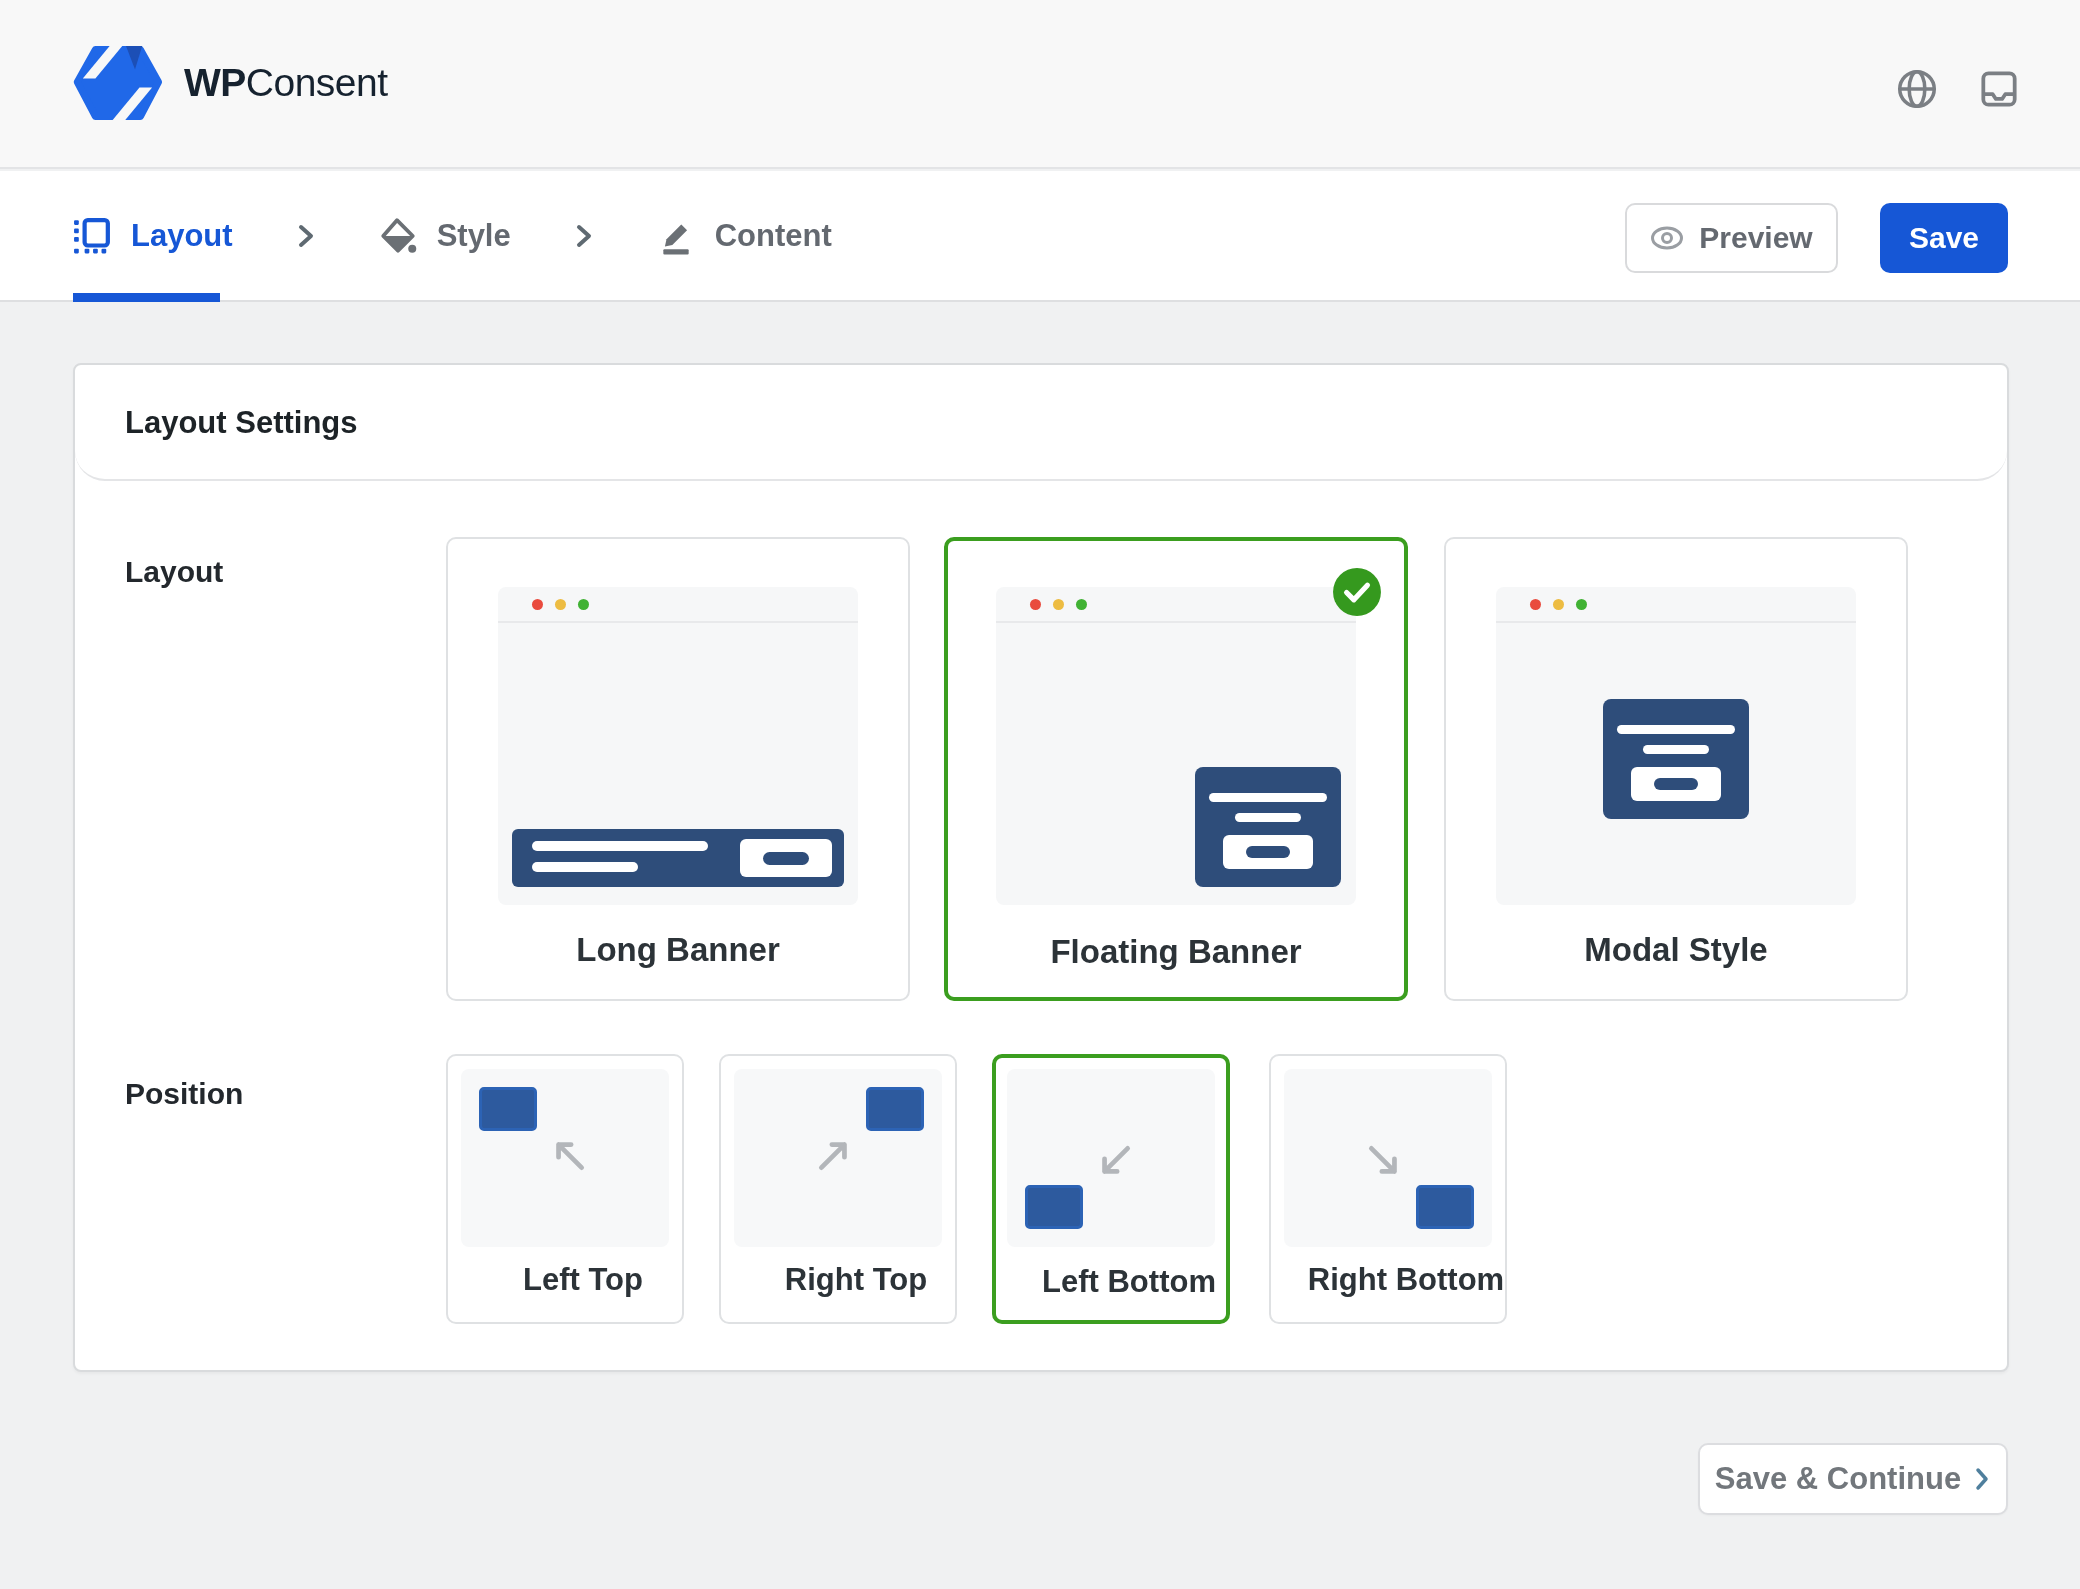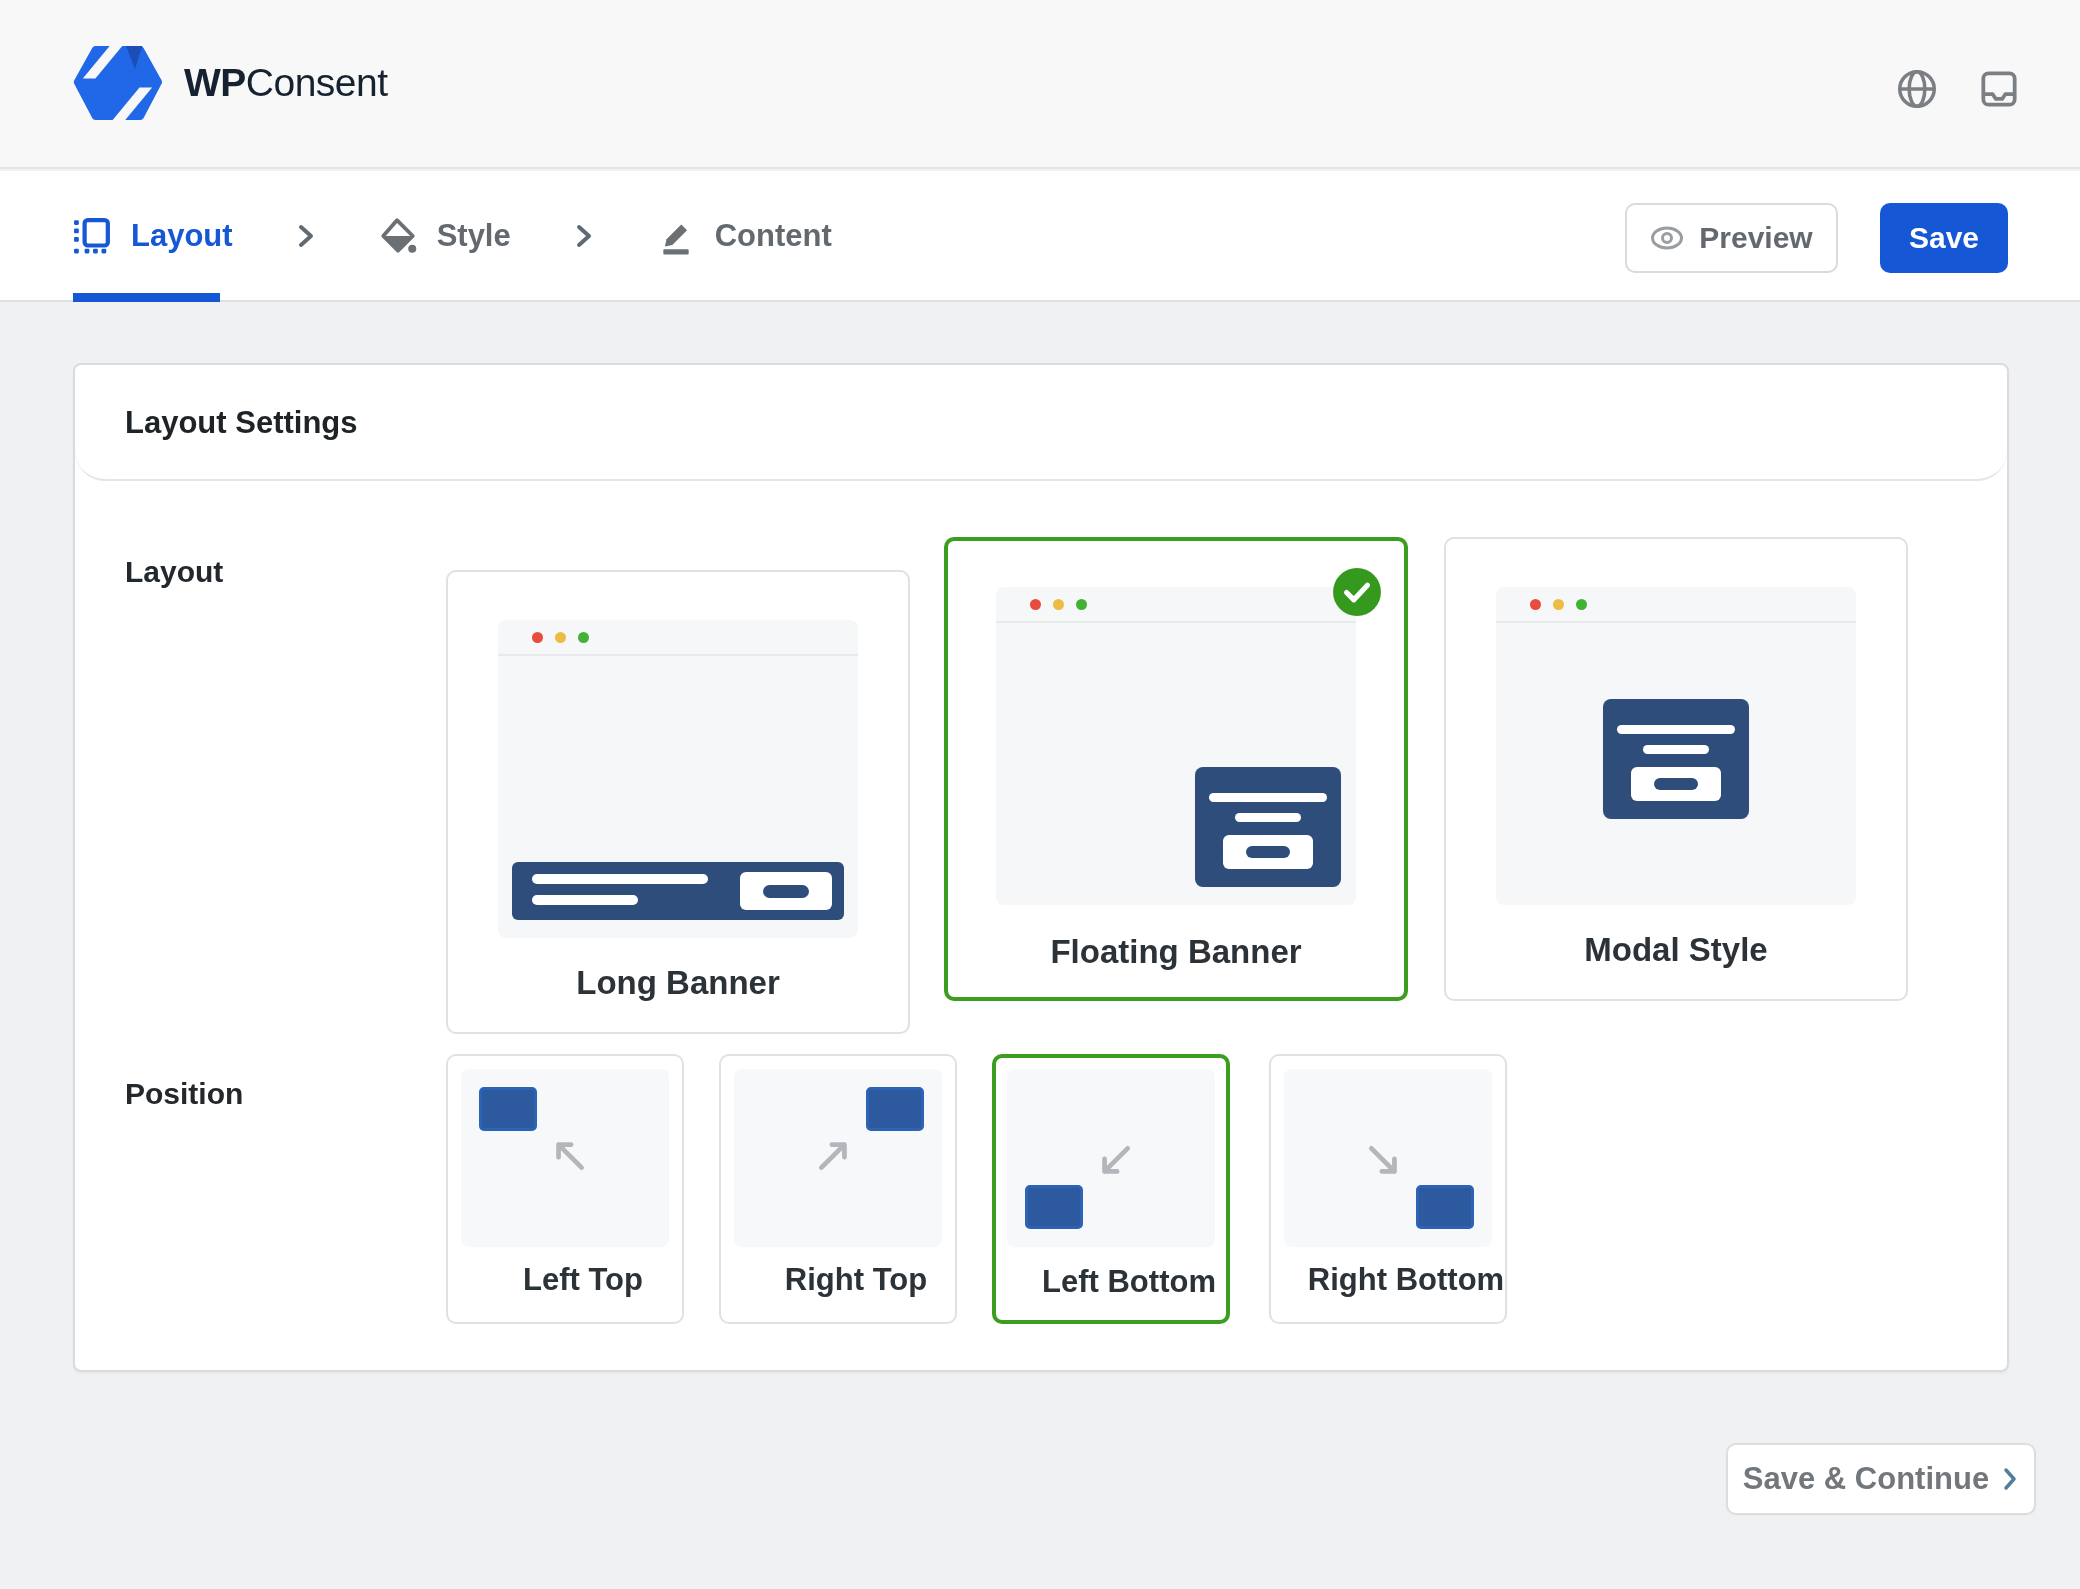--- a/index.html
+++ b/index.html
@@ -56,21 +56,21 @@
   .panel-title { position:absolute; left:50px; top:40px; font-size:31px; font-weight:700; color:#1d2327; }
   .row-label { position:absolute; font-size:30px; font-weight:700; color:#23282d; }
   .label-layout { left:50px; top:190px; }
   .label-position { left:50px; top:712px; }
 
   
   .lcard {
     position:absolute; top:172px; width:464px; height:464px; background:#fff;
     border:2px solid #dfe1e3; border-radius:10px; cursor:pointer;
   }
-  .lcard.c0 { left:371px;margin-top:33px; } .lcard.c1 { left:869px; } .lcard.c2 { left:1369px; }
+  .lcard.c0 { left:371px; } .lcard.c1 { left:869px; } .lcard.c2 { left:1369px; }
   .lcard.selected { border:4px solid #3b9e1f; }
   .card-label { position:absolute; top:392px; left:0; width:100%; text-align:center;
     font-size:33px; font-weight:700; color:#2c3338; }
 
   .mockup {
     position:absolute; left:50px; top:48px; width:360px; height:318px;
     background:#f6f7f8; border-radius:8px; overflow:hidden;
   }
   .lcard.selected .mockup { left:48px; top:46px; }
   .mockup-bar { height:36px; border-bottom:2px solid #e8e9eb; display:flex; align-items:center; padding-left:34px; gap:12px; }
@@ -121,21 +121,20 @@
   .parrow.lt { left:86px; top:64px; } .parrow.rt { right:86px; top:64px; }
   .parrow.lb { left:86px; bottom:64px; } .parrow.rb { right:86px; bottom:64px; }
 
   
   .btn-save-continue {
     position:absolute; left:1698px; top:1443px; width:310px; height:72px;
     background:#fff; border:2px solid #dcdde0; border-radius:10px; cursor:pointer;
     display:flex; align-items:center; justify-content:center; gap:12px;
     font-size:31px; font-weight:700; color:#72777c;
     box-shadow:0 1px 2px rgba(0,0,0,0.03);
-    margin-left:28px;
   }
   .sc-chevron { width:18px; height:26px; }
 </style>
 </head>
 <body>
 
 <div class="screen">
 
   <div class="header">
     <div class="brand">

